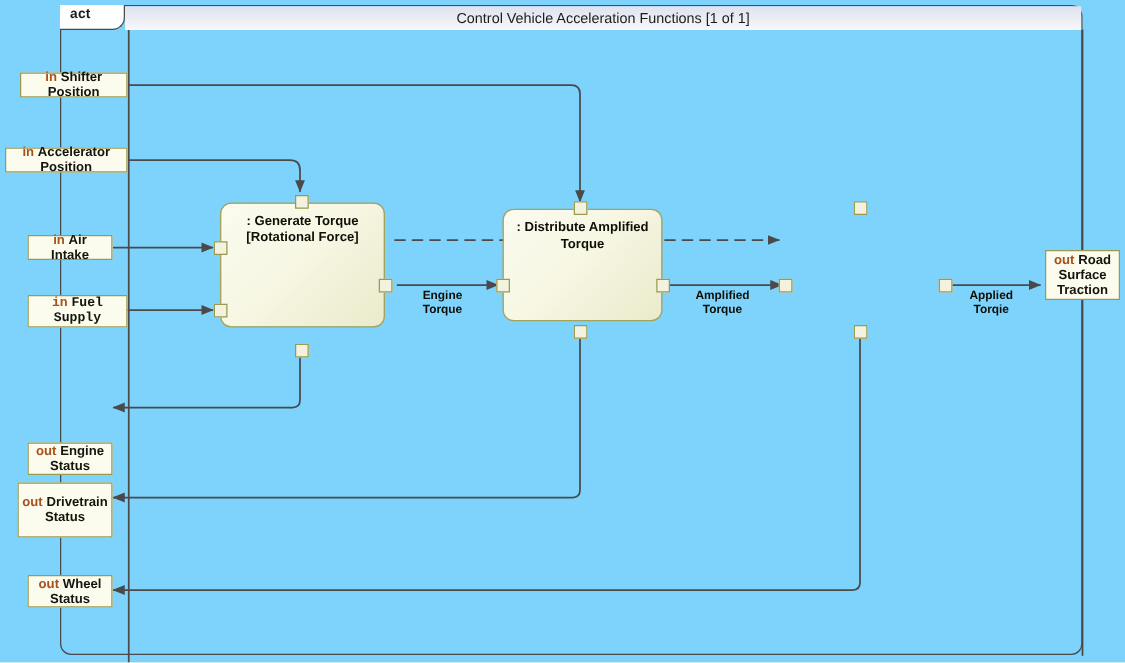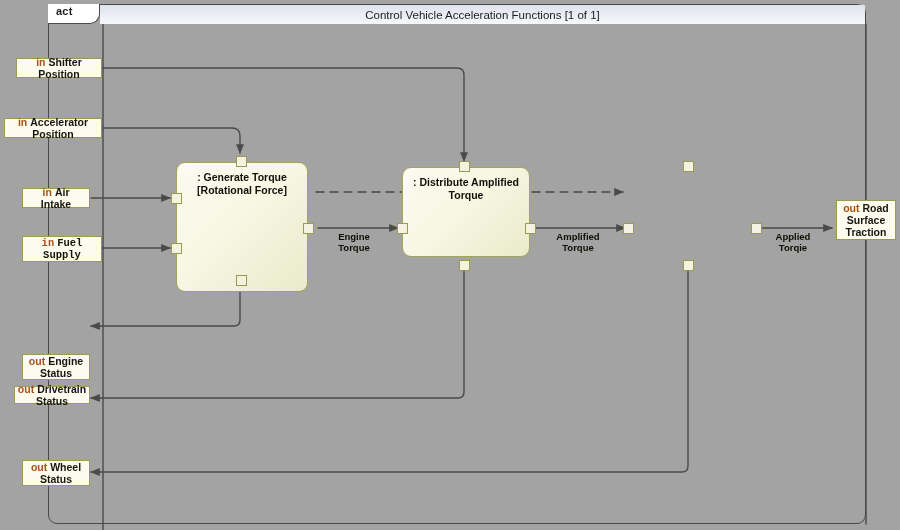--- a/index.html
+++ b/index.html
@@ -7,21 +7,21 @@
     padding: 0;
     background: #ffffff;
   }
   body {
     font-family: "Liberation Sans", sans-serif;
   }
   #canvas {
     position: relative;
     width: 900px;
     height: 530px;
-    background: #a3a3a3;
+    background: #7dd3fc;
     overflow: hidden;
   }
   #edges {
     position: absolute;
     left: 0; top: 0;
     width: 900px;
     height: 530px;
     pointer-events: none;
   }
 
@@ -194,21 +194,21 @@
     </g>
   </svg>
 
   <div class="frame"></div>
   <div class="frame-tab"></div>
   <div class="frame-tab-label">act</div>
   <div class="frame-title-bar">
     <span class="frame-title-text">Control Vehicle Acceleration Functions [1 of 1]</span>
   </div>
 
-  <div class="action" style="left:176px; top:162px; width:132px; height:130px;">
+  <div class="action" style="left:176px; top:162px; width:132px; height:100px;">
     <div class="action-label">: Generate Torque
 [Rotational Force]</div>
   </div>
 
   <div class="pin" style="left:236px; top:156px;"></div>
   <div class="pin" style="left:171px; top:193px;"></div>
   <div class="pin" style="left:171px; top:243px;"></div>
   <div class="pin" style="left:303px; top:223px;"></div>
   <div class="pin" style="left:236px; top:275px;"></div>
 
@@ -260,21 +260,21 @@
     </span>
   </div>
 
   <div class="param-node" style="left:22px; top:314px; width:68px; height:26px;margin-top:40px;">
     <span class="pn-inner">
       <span class="dir">out</span><span>Engine
 Status</span>
     </span>
   </div>
 
-  <div class="param-node" style="left:14px; top:386px; width:76px; height:18px;">
+  <div class="param-node" style="left:14px; top:386px; width:76px; height:44px;">
     <span class="pn-inner">
       <span class="dir">out</span><span>Drivetrain
 Status</span>
     </span>
   </div>
 
   <div class="param-node" style="left:22px; top:460px; width:68px; height:26px;">
     <span class="pn-inner">
       <span class="dir">out</span><span>Wheel
 Status</span>

